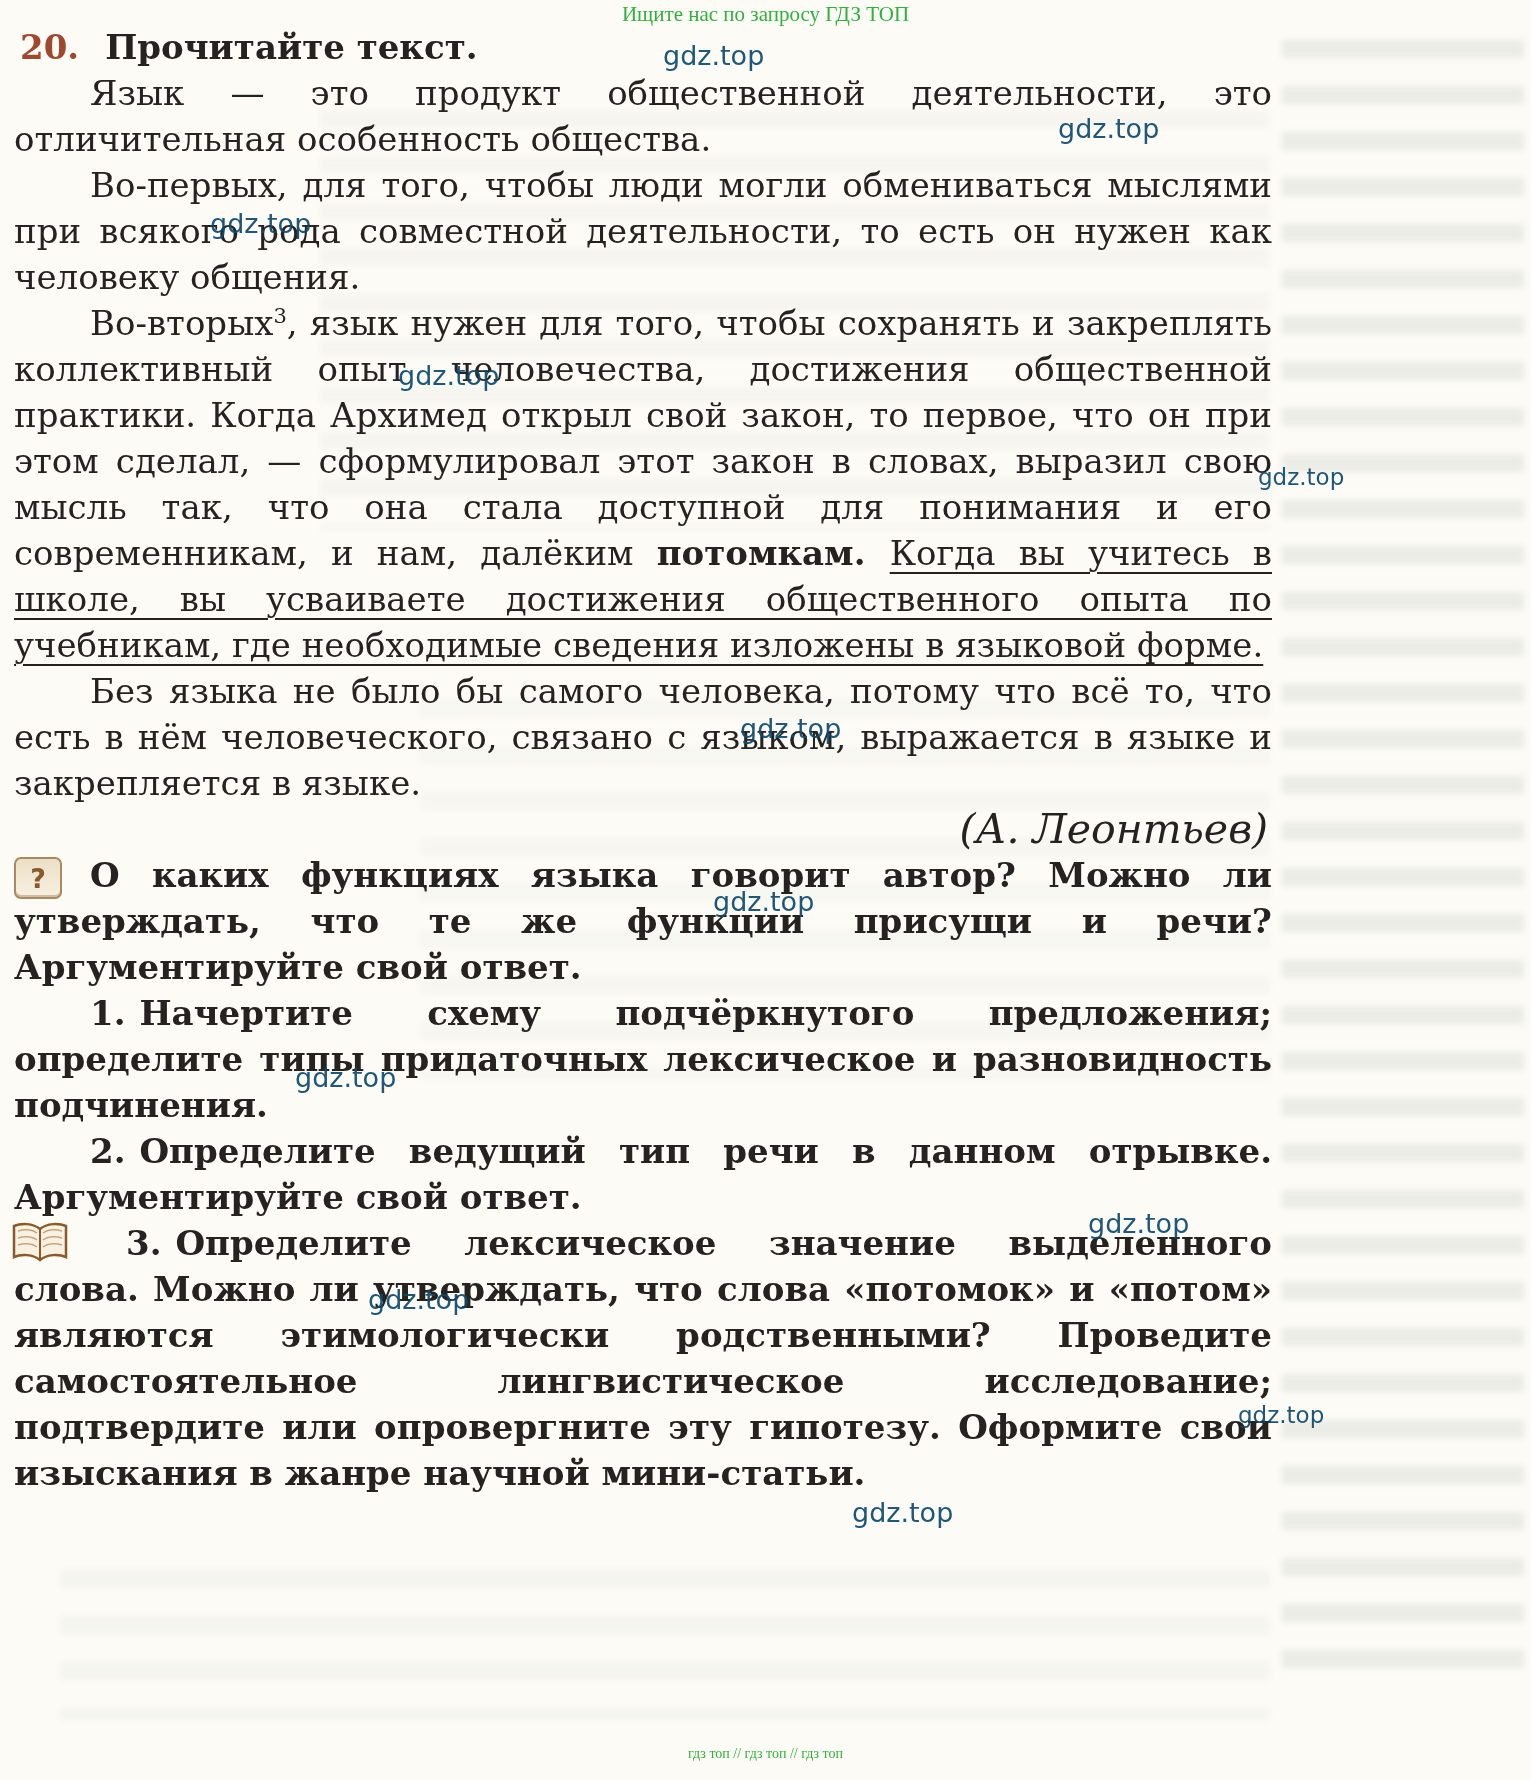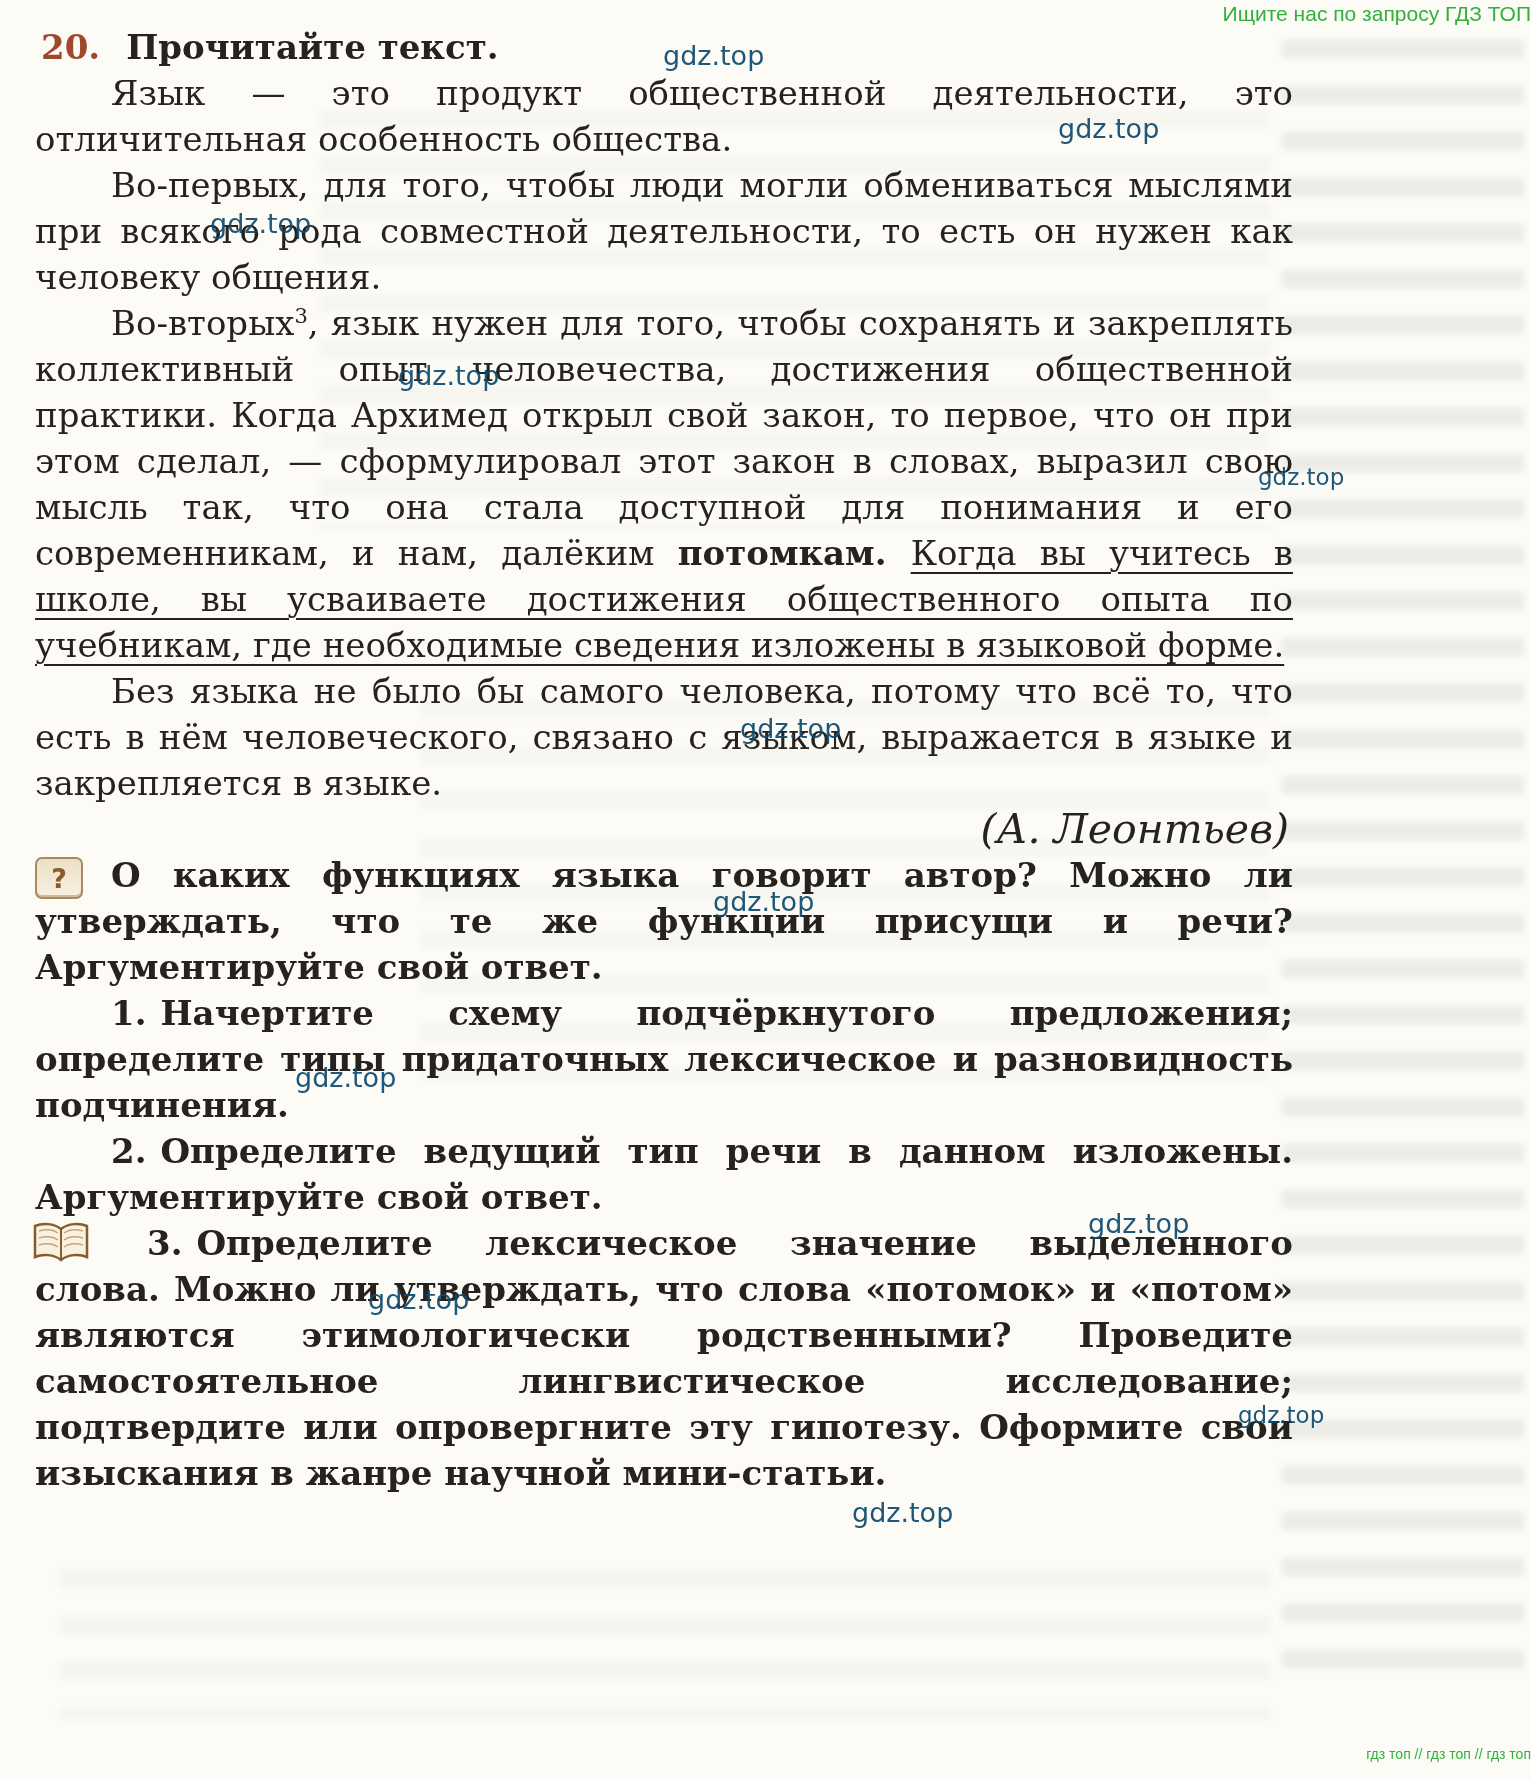--- a/index.html
+++ b/index.html
@@ -19,36 +19,36 @@
       rgba(128,142,128,0.45) 0 18px,
       rgba(128,142,128,0.0) 18px 46px);
   }
   .ghost.g1 { left:1282px; top:40px;  width:242px; height:1650px; opacity:0.30; }
   .ghost.g2 { left:320px;  top:110px; width:950px; height:420px;  opacity:0.10; }
   .ghost.g3 { left:420px;  top:700px; width:850px; height:380px;  opacity:0.09; }
   .ghost.g4 { left:60px;   top:1570px;width:1210px;height:150px;  opacity:0.12; }
 
   
   .promo-top, .promo-bottom {
-    position:absolute; left:0; right:0; text-align:right; z-index:4;
-    font-family:Liberation Sans, sans-serif; color:#2fb13c;
+    position:absolute; left:0; right:0; text-align:center; z-index:4;
+    font-family:Liberation Serif, serif; color:#2fb13c;
   }
   .promo-top    { top:2px;    font-size:21px; }
   .promo-bottom { top:1746px; font-size:14px; }
 
   
   .wm {
     position:absolute; z-index:3; pointer-events:none;
     font-family:"DejaVu Sans", sans-serif; font-size:27px;
     color:#0c4a6e; opacity:0.92;
   }
   .wm.sm { font-size:23px; }
 
   
-  .content { position:absolute; left:14px; top:24px; width:1258px; z-index:2;margin-left:21px; }
+  .content { position:absolute; left:14px; top:24px; width:1258px; z-index:2; }
 
   .para {
     margin:0; font-size:34px; line-height:46px;
     text-align:justify; text-indent:76px;
   }
   .title-line { text-indent:6px; }
   .ex-num  { color:#a0482e; font-weight:bold; margin-right:26px; }
   .ex-title{ font-weight:bold; }
 
   .sup { font-size:0.62em; vertical-align:super; line-height:0; }
@@ -127,21 +127,21 @@
 
   <div class="q-block">
     <span class="q-icon">
         <span class="q-mark">?</span>
       </span>
     <p class="para bold-para">О каких функциях языка говорит автор? Можно ли утверждать, что те же функции присущи и речи? Аргументируйте свой ответ.</p>
   </div>
 
   <p class="para bold-para"><span class="t-num">1.</span><span>Начертите схему подчёркнутого предложения; определите типы придаточных лексическое и разновидность подчинения.</span></p>
 
-  <p class="para bold-para"><span class="t-num">2.</span><span>Определите ведущий тип речи в данном изложены. Аргументируйте свой ответ.</span></p>
+  <p class="para bold-para"><span class="t-num">2.</span><span>Определите ведущий тип речи в данном отрывке. Аргументируйте свой ответ.</span></p>
 
   <div class="t3-block">
     <span class="book-icon">
       <svg width="60" height="46" viewBox="0 0 60 46">
         <path d="M30 9 C23 3 11 3 4 6 L4 37 C11 34 23 34 30 40 C37 34 49 34 56 37 L56 6 C49 3 37 3 30 9 Z" fill="#f8f1e2" stroke="#8a5a2b" stroke-width="2.5"></path>
         <path d="M30 9 L30 40" stroke="#8a5a2b" stroke-width="2"></path>
         <path d="M8 11 C14 9 22 9 27 13 M8 18 C14 16 22 16 27 20 M8 25 C14 23 22 23 27 27 M33 13 C38 9 46 9 52 11 M33 20 C38 16 46 16 52 18 M33 27 C38 23 46 23 52 25" fill="none" stroke="#c5a57f" stroke-width="1.5"></path>
       </svg>
     </span>
     <p class="para bold-para t3-indent"><span class="t-num">3.</span><span>Определите лексическое значение выделенного слова. Можно ли утверждать, что слова «потомок» и «потом» являются этимологически родственными? Проведите самостоятельное лингвистическое исследование; подтвердите или опровергните эту гипотезу. Оформите свои изыскания в жанре научной мини-статьи.</span></p>

